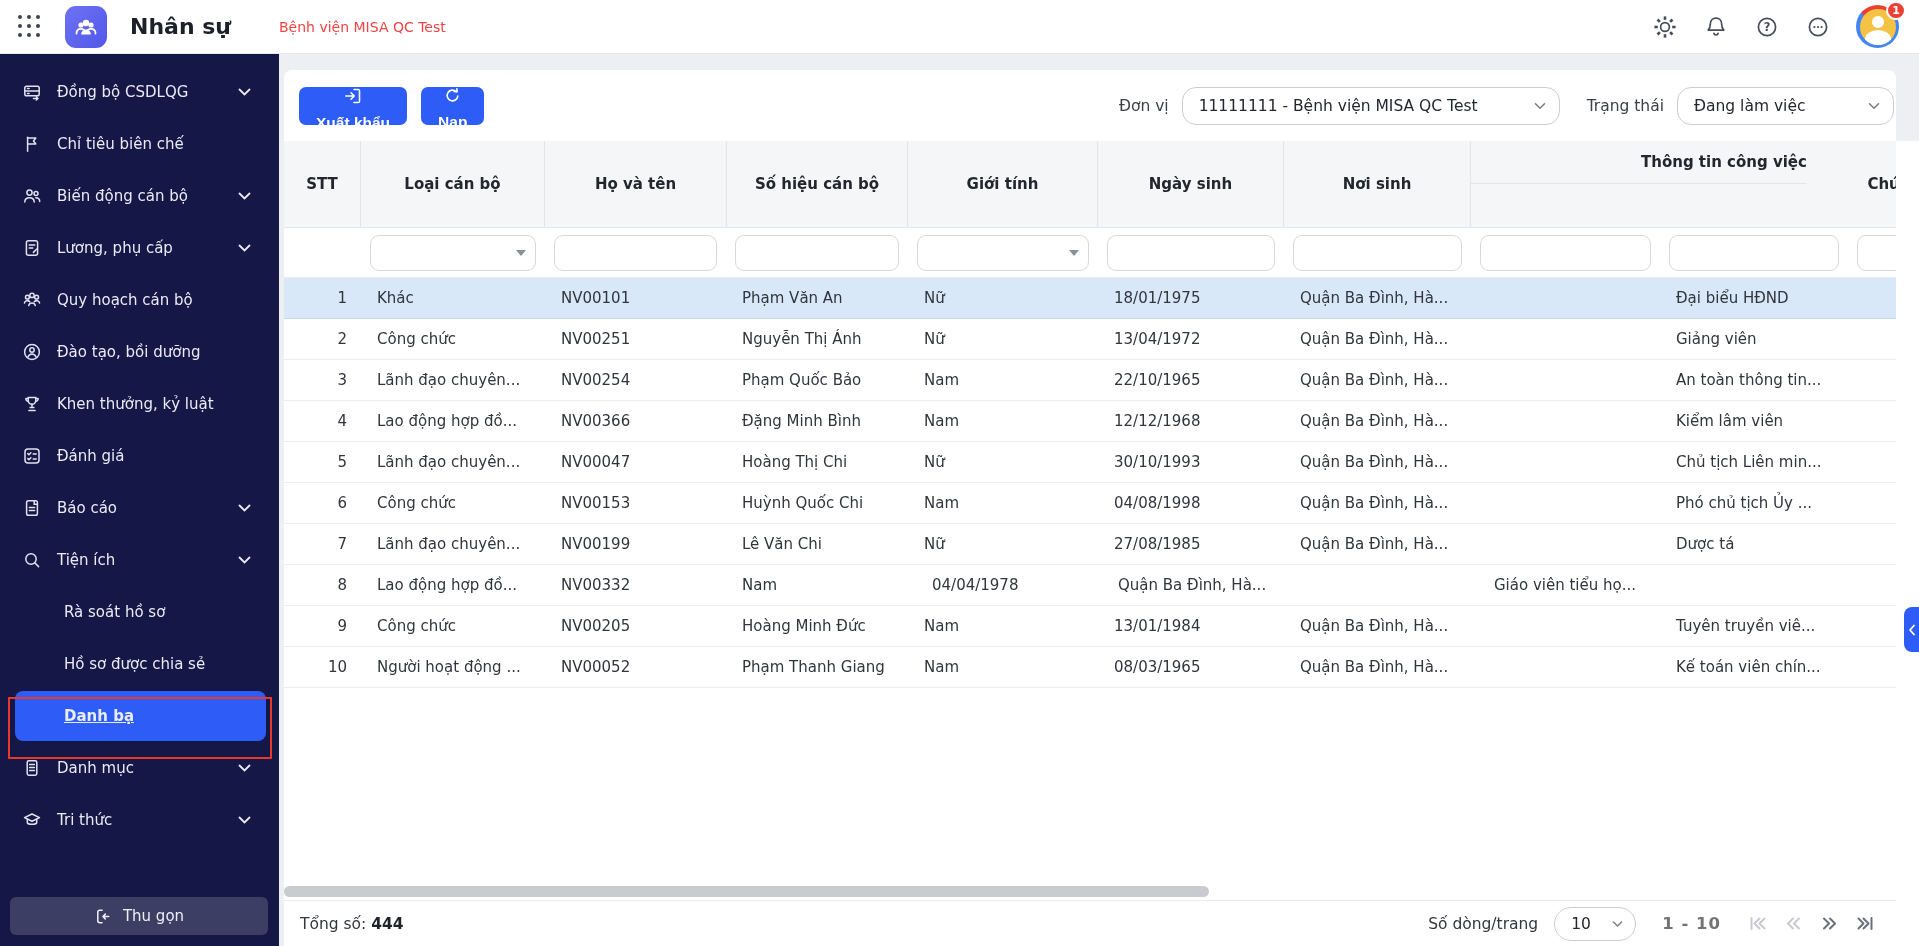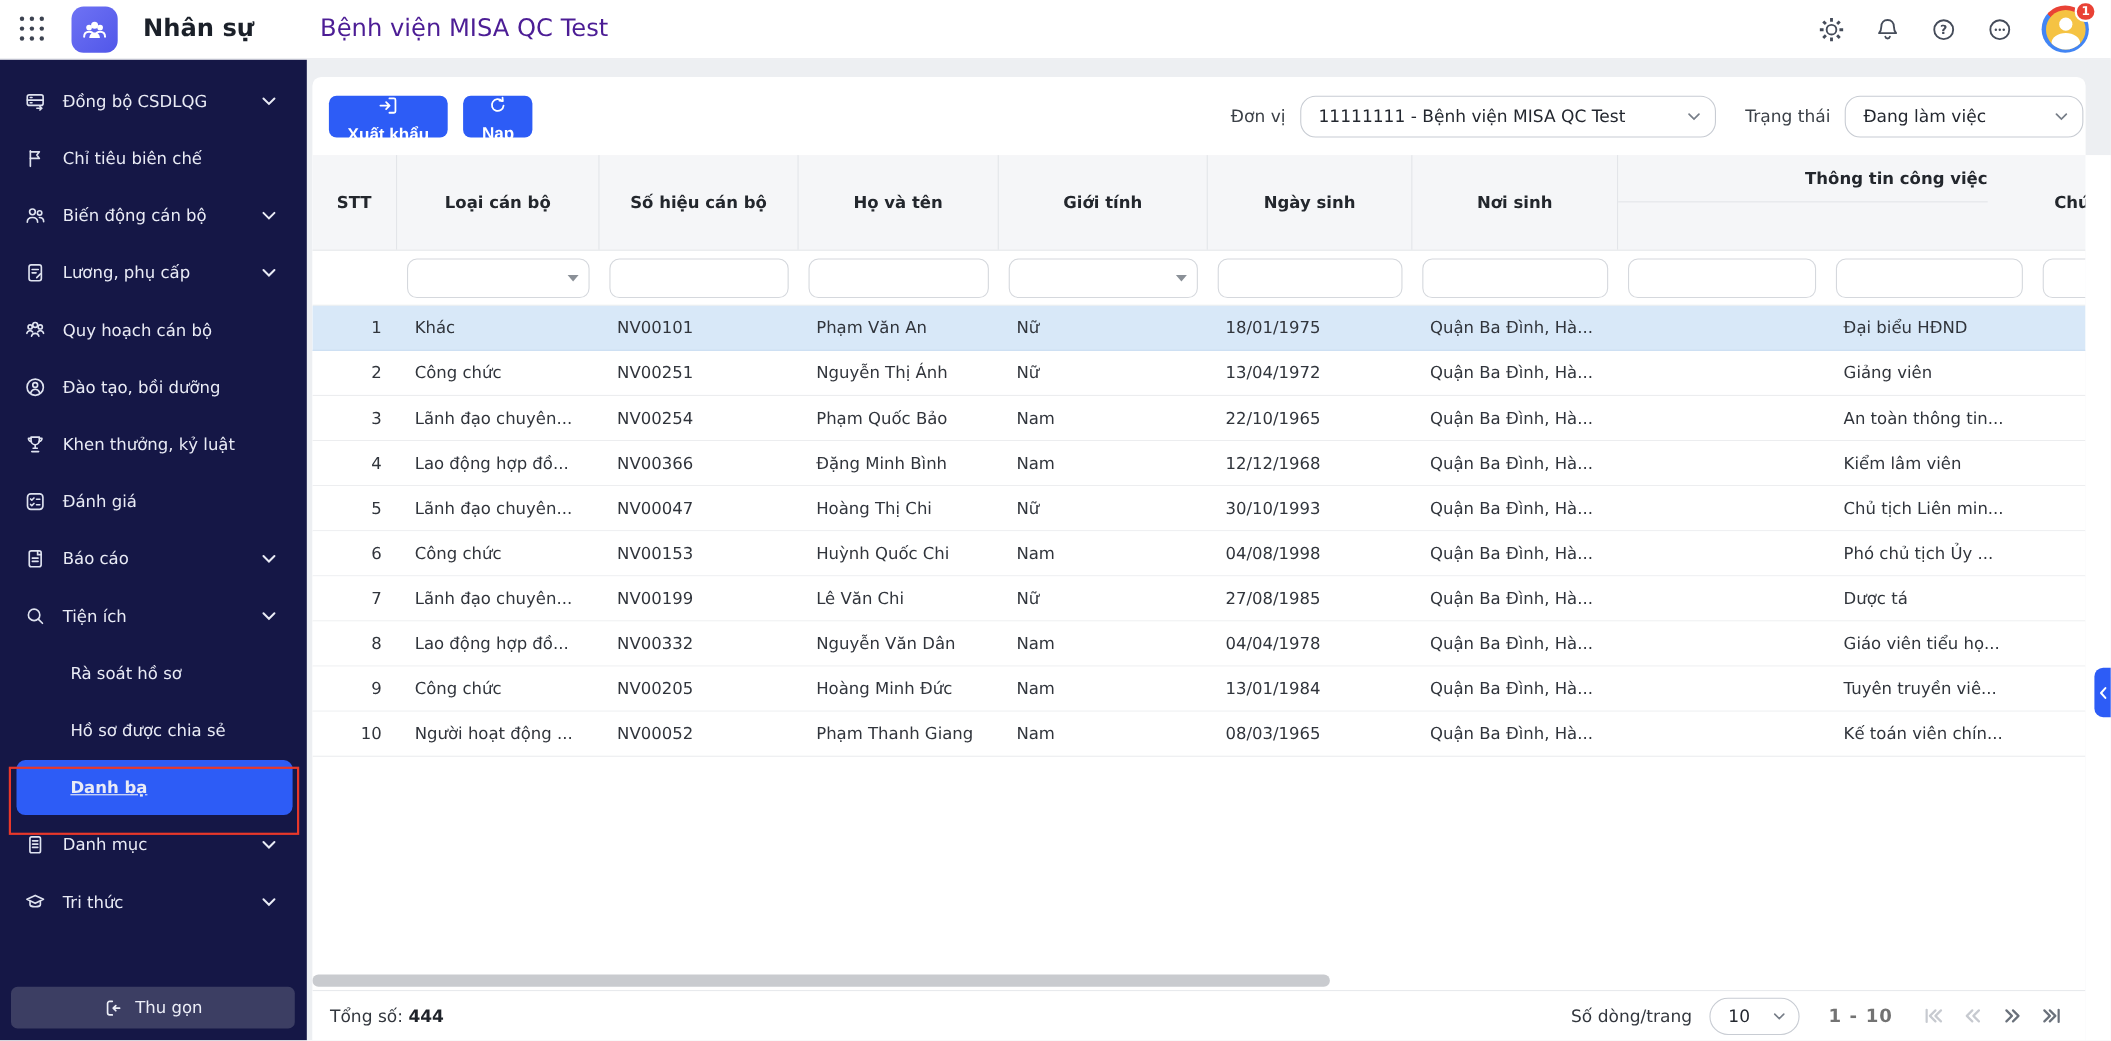--- a/index.html
+++ b/index.html
@@ -8,21 +8,21 @@
   .app { position:relative; width:1919px; height:946px; background:#EDEFF2; overflow:hidden; }
 
   
   .topbar { position:absolute; top:0; left:0; width:1919px; height:54px; background:#fff;
             border-bottom:1px solid #E7E9ED; display:flex; align-items:center; padding:0 16px 0 14px; z-index:5; }
   .grid-dots { width:23px; height:23px; display:grid; grid-template-columns:repeat(3,1fr); gap:4px; margin-left:4px; cursor:pointer; }
   .grid-dots i { width:4px; height:4px; border-radius:50%; background:#3C4250; }
   .app-badge { width:42px; height:42px; border-radius:11px; background:linear-gradient(135deg,#6E72F4,#5157E9);
                margin-left:24px; display:flex; align-items:center; justify-content:center; flex:none; }
   .app-title { margin-left:23px; font-size:22px; font-weight:700; color:#1B2029; }
-  .org-name { margin-left:60px; font-size:22px; color:#4c1d95; }
+  .org-name { margin-left:48px; font-size:14px; color:#ef4444; }
   .top-actions { margin-left:auto; display:flex; align-items:center; gap:25px; margin-right:4px; }
   .tico { width:26px; height:26px; color:#454C5A; cursor:pointer; display:flex; }
   .avatar-ring { width:43px; height:43px; border-radius:50%; position:relative; cursor:pointer; flex:none;
                  background:conic-gradient(from -50deg,#E94235 0 115deg,#4285F4 115deg 360deg);
                  display:flex; align-items:center; justify-content:center; }
   .avatar { width:36px; height:36px; border-radius:50%; background:#F5C343; position:relative; overflow:hidden; }
   .avatar .head { position:absolute; top:7px; left:12px; width:12px; height:12px; border-radius:50%; background:#fff; }
   .avatar .body { position:absolute; top:21px; left:5px; width:26px; height:18px; border-radius:50%; background:#fff; }
   .badge { position:absolute; top:-4px; right:-7px; min-width:19px; height:19px; border-radius:10px; background:#E94235;
            color:#fff; font-size:11px; font-weight:700; display:flex; align-items:center; justify-content:center;
@@ -429,22 +429,22 @@
             <svg viewBox="0 0 12 8" width="12" height="8" fill="none" stroke="#777E88" stroke-width="1.6" stroke-linecap="round">
                 <path d="M1.5 1.8 6 6.2l4.5-4.4"></path>
               </svg>
           </span>
         </div>
       </div>
 
       <div class="thead">
         <div class="th c0">STT</div>
         <div class="th c1">Loại cán bộ</div>
+        <div class="th c3">Họ và tên</div>
         <div class="th c2">Số hiệu cán bộ</div>
-        <div class="th c3">Họ và tên</div>
         <div class="th c4">Giới tính</div>
         <div class="th c5">Ngày sinh</div>
         <div class="th c6">Nơi sinh</div>
         <div class="th-group">
           <div class="group-label">Thông tin công việc</div>
           <div class="sub-row">
             <div class="th c7">Chức vụ</div>
             <div class="th c8">Chức danh</div>
             <div class="th c9">Ph</div>
           </div>
@@ -554,21 +554,20 @@
           <div class="td c6">Quận Ba Đình, Hà...</div>
           <div class="td c7"></div>
           <div class="td c8">Dược tá</div>
           <div class="td c9"></div>
         </div>
 
         <div class="tr">
           <div class="td c0">8</div>
           <div class="td c1">Lao động hợp đồ...</div>
           <div class="td c2">NV00332</div>
-          <div class="td c3">Nguyễn Văn Dân</div>
           <div class="td c4">Nam</div>
           <div class="td c5">04/04/1978</div>
           <div class="td c6">Quận Ba Đình, Hà...</div>
           <div class="td c7"></div>
           <div class="td c8">Giáo viên tiểu họ...</div>
           <div class="td c9"></div>
         </div>
 
         <div class="tr">
           <div class="td c0">9</div>

